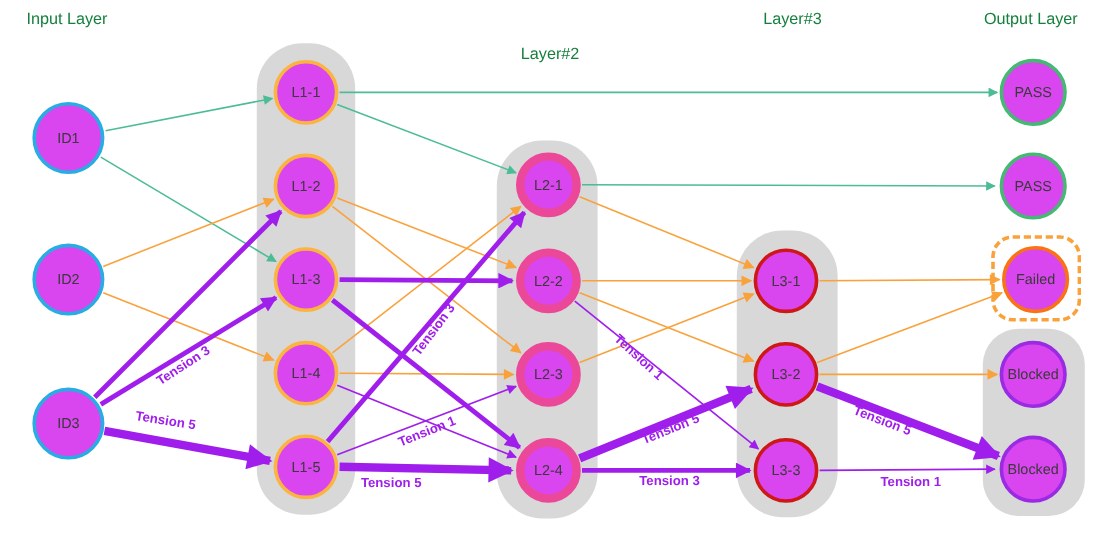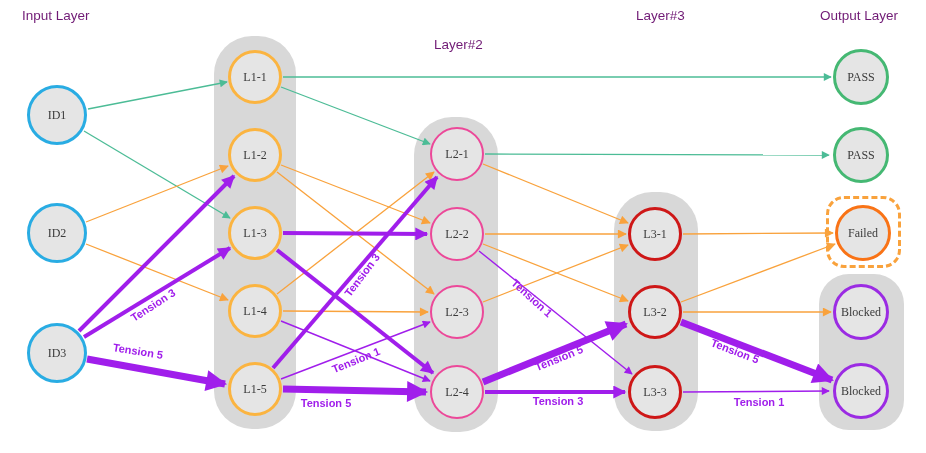--- a/index.html
+++ b/index.html
@@ -1,40 +1,40 @@
 <!DOCTYPE html>
 <html><head>
 <meta charset="utf-8">
 <style>
   html,body{margin:0;padding:0;background:#ffffff;}
   .canvas{position:relative;width:926px;height:453px;background:#ffffff;
           font-family:"Liberation Sans",sans-serif;overflow:hidden;}
-  .col-title{position:absolute;top:8px;font-size:13.5px;color:#701a75;white-space:nowrap;}
+  .col-title{position:absolute;top:8px;font-size:13.5px;color:#15803d;white-space:nowrap;}
   #t-input{left:22px;}  #t-l1{left:232px;margin-top:40px;} #t-l2{left:434px;margin-top:29px;} #t-l3{left:636px;} #t-out{left:820px;}
 
   .container{position:absolute;background:#d8d8d8;border-radius:38px;}
   #c-l1{left:214px;top:36px;width:82px;height:393px;}
   #c-l2{left:414px;top:117px;width:84px;height:315px;}
   #c-l3{left:614px;top:192px;width:84px;height:239px;}
   #c-out{left:819px;top:274px;width:85px;height:156px;border-radius:30px;}
   #c-failed{left:826px;top:196px;width:69px;height:66px;background:transparent;
             border:3px dashed #f9a23c;border-radius:18px;}
 
   svg.edges{position:absolute;left:0;top:0;z-index:2;}
   .e-teal{stroke:#4cbc96;stroke-width:1.3;}
   .e-warn{stroke:#f9a23c;stroke-width:1.3;}
   .e-t1{stroke:#a01eeb;stroke-width:1.4;}
   .e-t3{stroke:#a01eeb;stroke-width:4;}
   .e-t5{stroke:#a01eeb;stroke-width:7;}
 
-  .node{position:absolute;z-index:4;border-radius:50%;background:#e5e5e5;box-sizing:border-box;
-        display:flex;align-items:center;justify-content:center;font-size:12px;color:#3a3a3a;font-family:Liberation Serif, serif;}
+  .node{position:absolute;z-index:4;border-radius:50%;background:#d946ef;box-sizing:border-box;
+        display:flex;align-items:center;justify-content:center;font-size:12px;color:#3a3a3a;}
   .n-in{width:60px;height:60px;border:3px solid #29ace3;}
   .n-l1{width:54px;height:54px;border:3px solid #fbb440;}
-  .n-l2{width:54px;height:54px;border:2px solid #ec4899;}
+  .n-l2{width:54px;height:54px;border:7px solid #ec4899;}
   .n-l3{width:54px;height:54px;border:3px solid #ce1717;}
   .n-pass{width:56px;height:56px;border:3px solid #45b873;}
   .n-fail{width:56px;height:56px;border:3px solid #f97316;}
   .n-block{width:56px;height:56px;border:3px solid #9b2be3;}
 
   #id1{left:27px;top:85px;} #id2{left:27px;top:203px;} #id3{left:27px;top:323px;}
   #l1-1{left:228px;top:50px;} #l1-2{left:228px;top:128px;} #l1-3{left:228px;top:206px;}
   #l1-4{left:228px;top:284px;} #l1-5{left:228px;top:362px;}
   #l2-1{left:430px;top:127px;} #l2-2{left:430px;top:207px;} #l2-3{left:430px;top:285px;}
   #l2-4{left:430px;top:365px;}

